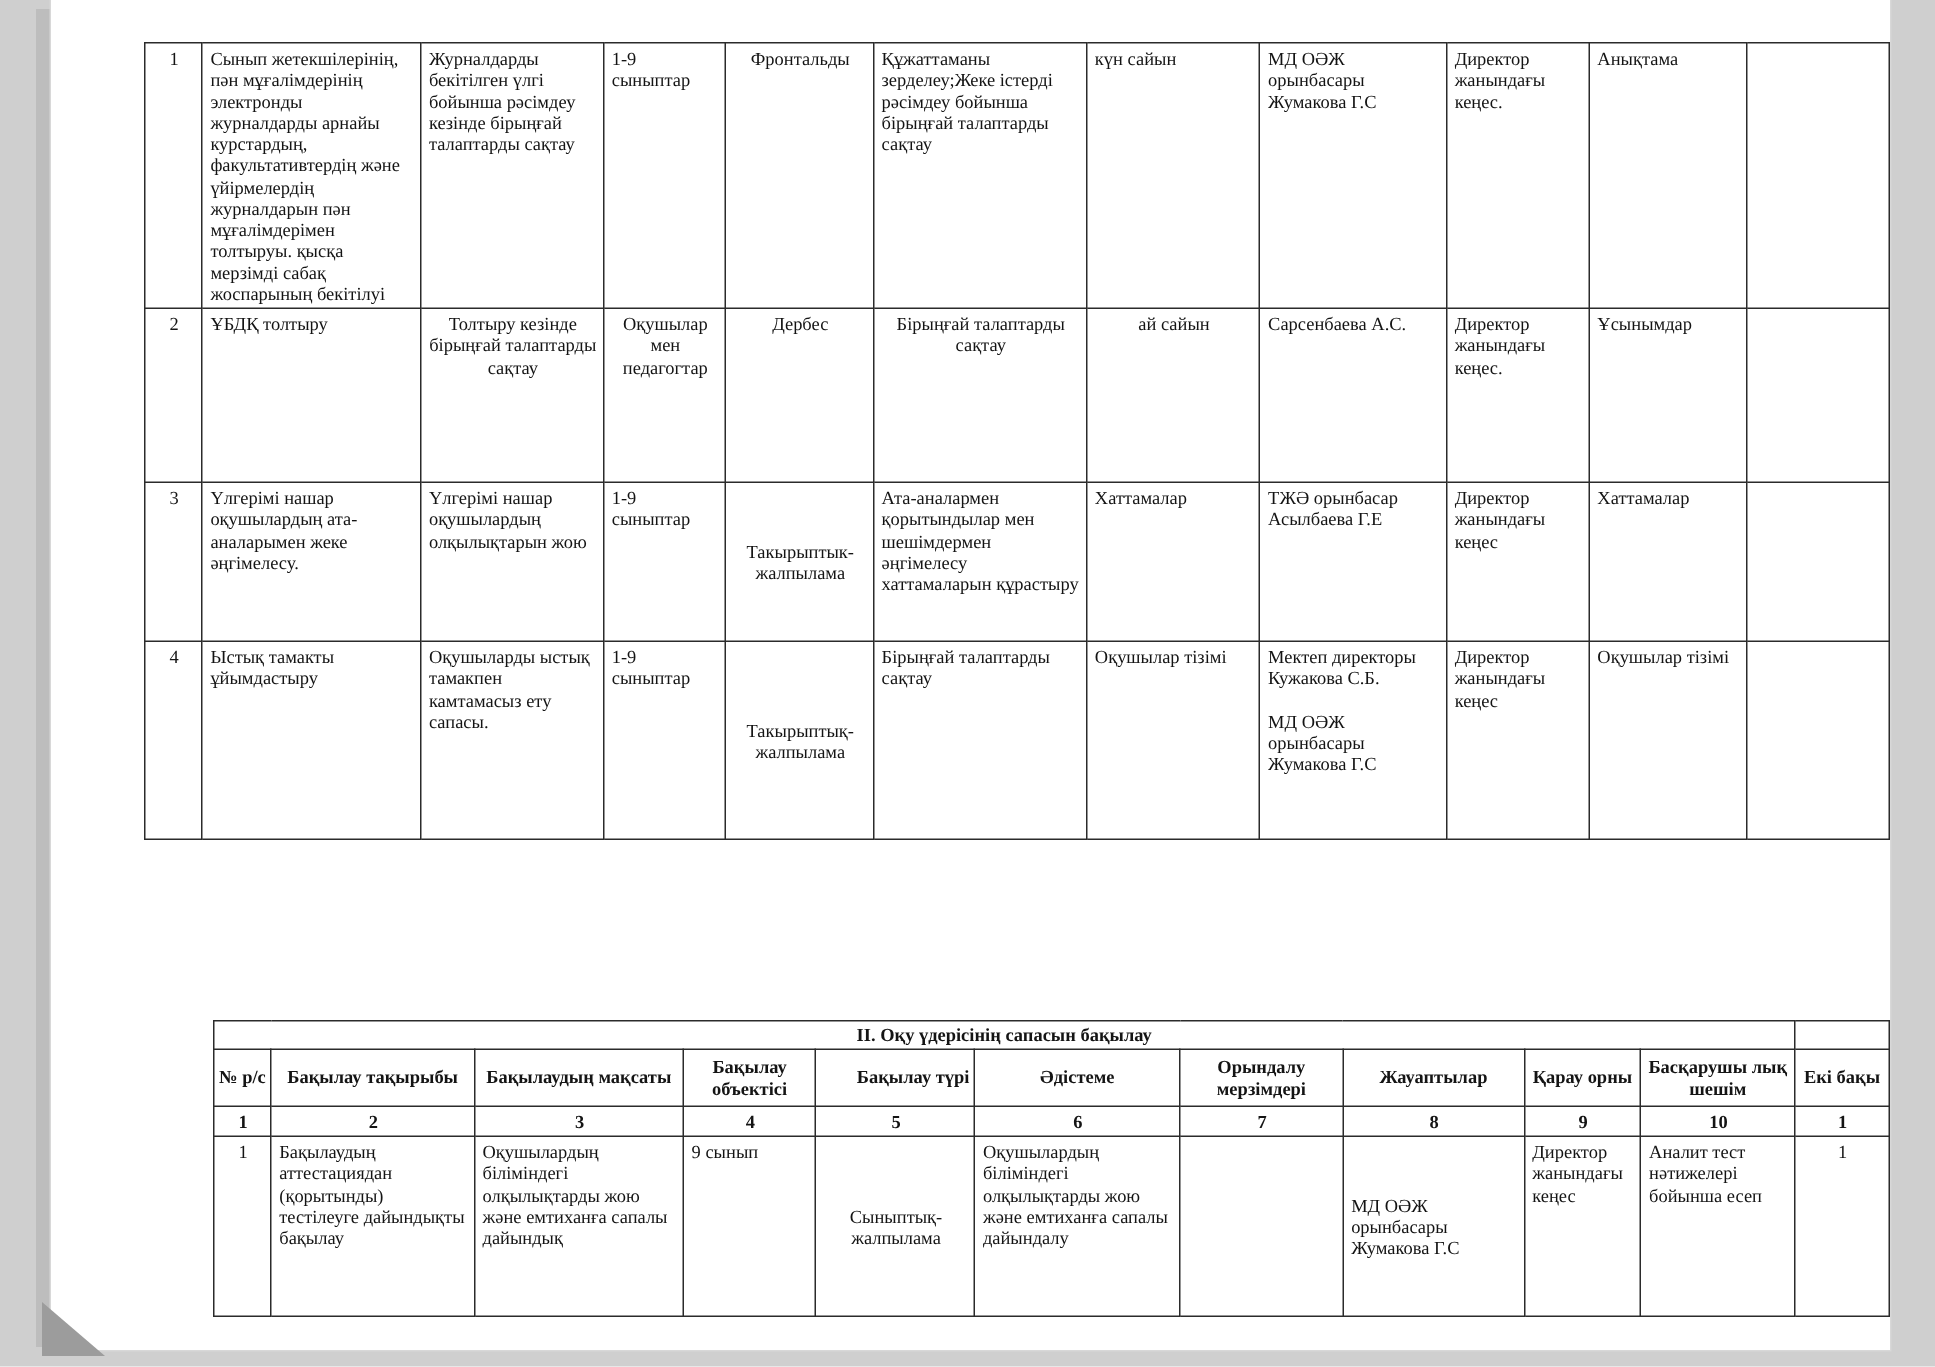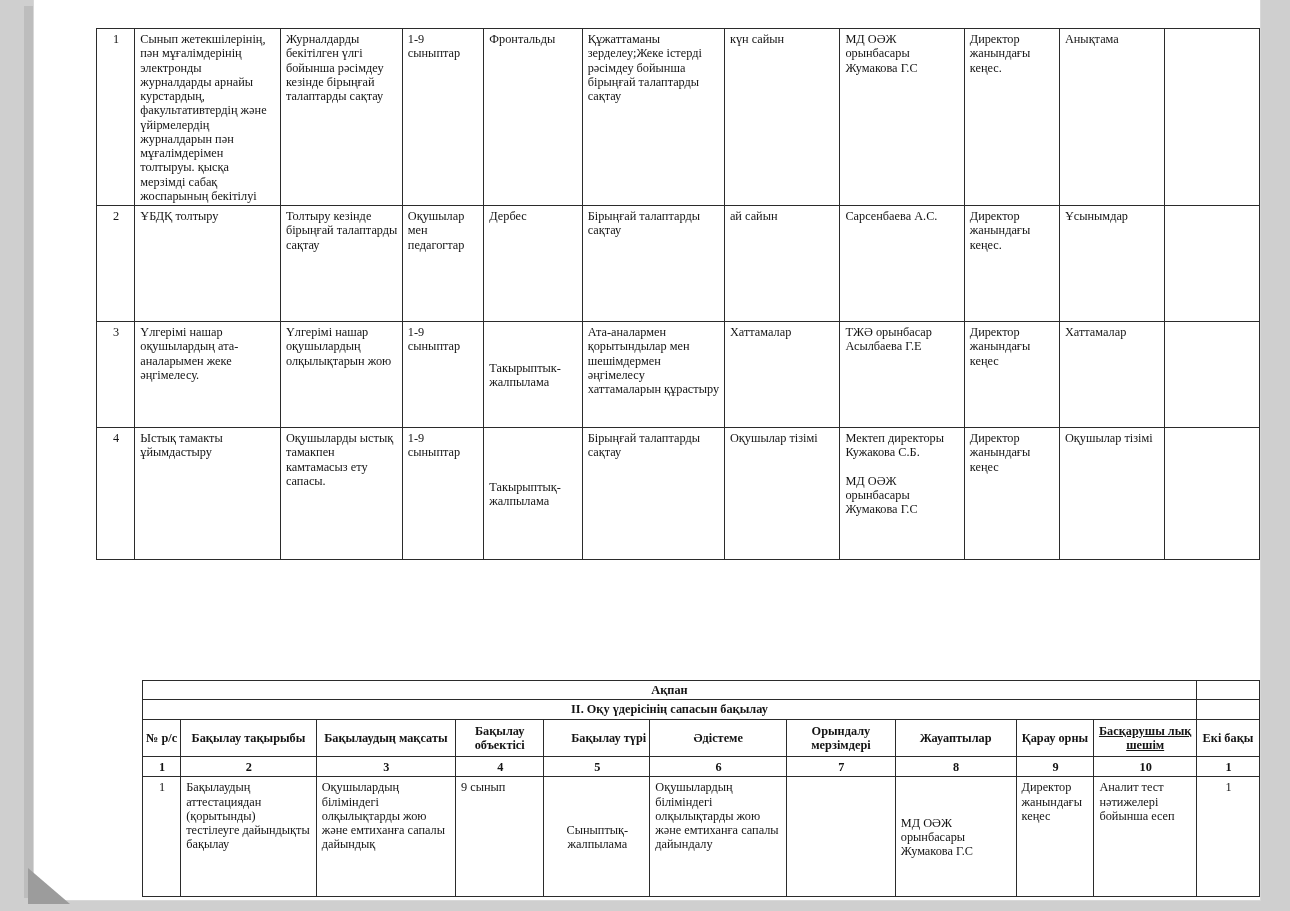--- a/index.html
+++ b/index.html
@@ -52,21 +52,21 @@
   .t1 .c-goal{width:113px;}
   .t1 .c-obj{width:72px;}
   .t1 .c-type{width:89px;text-align:center;}
   .t1 .c-method{width:134px;}
   .t1 .c-term{width:107px;}
   .t1 .c-resp{width:116px;}
   .t1 .c-place{width:86px;}
   .t1 .c-decis{width:96px;}
   .t1 .c-last{width:88px;}
   .t1 .mid{vertical-align:middle;}
-  .t1 .ctr{text-align:left;}
+  .t1 .ctr{text-align:center;}
 
   
   .t2{
     position:absolute;left:108px;top:680px;
     font-size:12.3px;
   }
   .t2 .title-row td{
     text-align:center;font-weight:bold;padding:2px 4px;
   }
   .t2 th{
@@ -76,21 +76,21 @@
   .t2 .numrow td{text-align:center;font-weight:bold;}
   .t2 .c1{width:34px;}
   .t2 .c2{width:136px;margin-top:41px;}
   .t2 .c3{width:140px;}
   .t2 .c4{width:86px;}
   .t2 .c5{width:104px;text-align:right;}
   .t2 .c6{width:137px;}
   .t2 .c7{width:108px;}
   .t2 .c8{width:120px;}
   .t2 .c9{width:72px;}
-  .t2 .c10{width:100px;text-decoration:underline;}
+  .t2 .c10{width:100px;}
   .t2 .c11{width:58px;}
   .t2 .ctr{text-align:center;}
   .t2 .mid{vertical-align:middle;}
 </style>
 </head>
 <body>
 
 <div class="page-shadow"></div>
 <div class="top-nick"></div>
 
@@ -154,24 +154,20 @@
         <td class="c-place">Директор жанындағы кеңес</td>
         <td class="c-decis">Оқушылар тізімі</td>
         <td class="c-last"></td>
       </tr>
     </tbody>
   </table>
 
   <table class="t2">
     <tbody>
       <tr class="title-row">
-        <td colspan="10">Ақпан</td>
-        <td class="c11"></td>
-      </tr>
-      <tr class="title-row">
         <td colspan="10">II. Оқу үдерісінің сапасын бақылау</td>
         <td class="c11"></td>
       </tr>
       <tr>
         <th class="c1">№ р/с</th>
         <th class="c2">Бақылау тақырыбы</th>
         <th class="c3">Бақылаудың мақсаты</th>
         <th class="c4">Бақылау объектісі</th>
         <th class="c5">Бақылау түрі</th>
         <th class="c6">Әдістеме</th>

